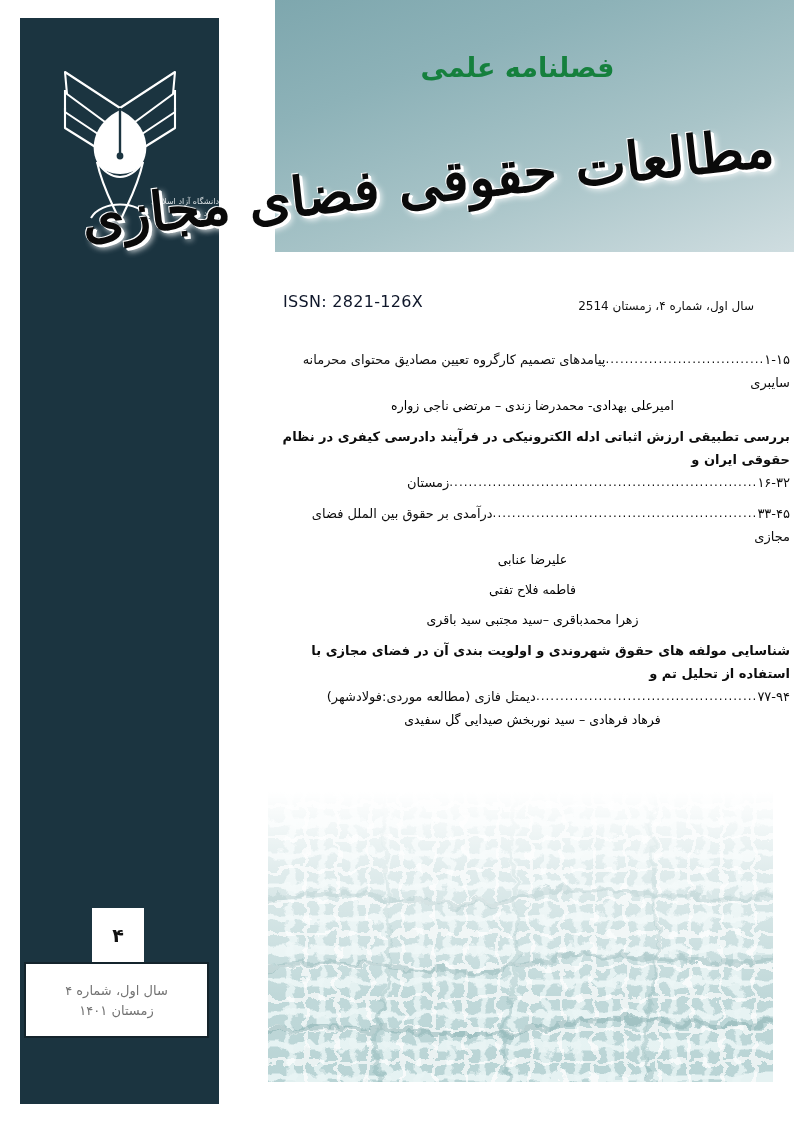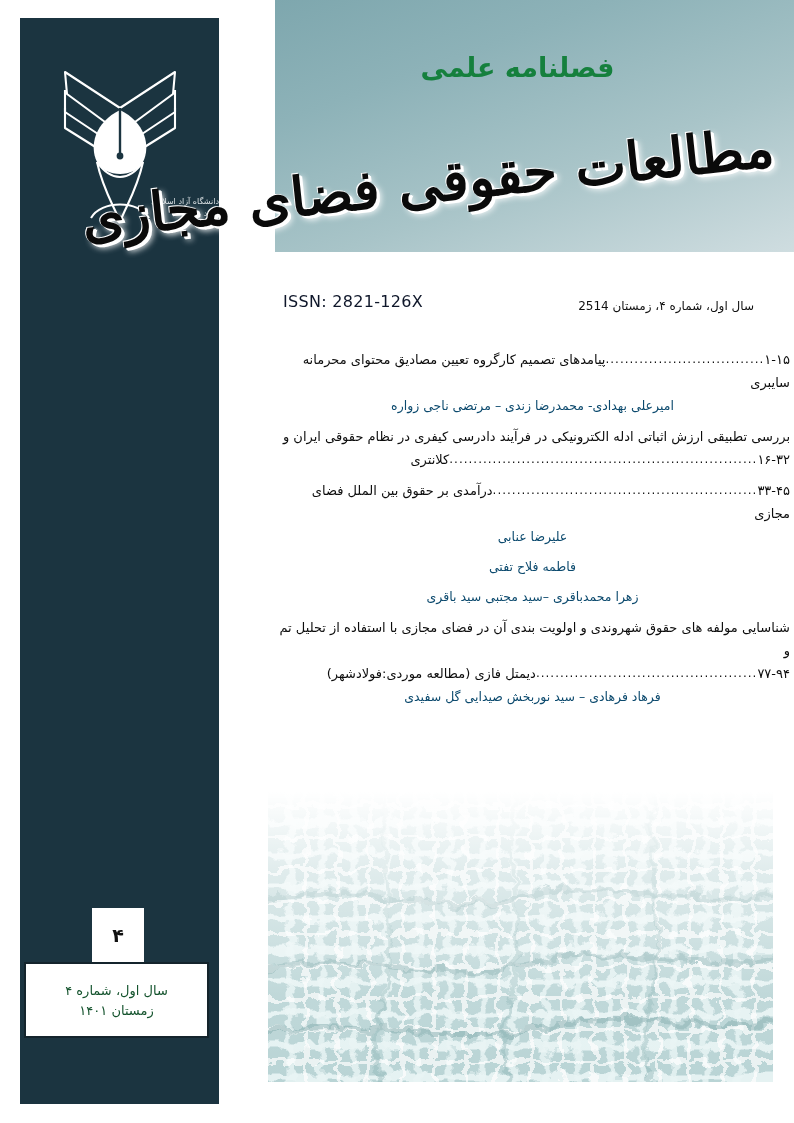--- a/index.html
+++ b/index.html
@@ -86,21 +86,21 @@
     background: #ffffff;
     border: 2px solid #14242c;
     display: flex;
     flex-direction: column;
     align-items: center;
     justify-content: center;
     gap: 7px;
   }
   .issue-box div {
     font-size: 13px;
-    color: #14532d;
+    color: #737373;
     line-height: 1;
   }
 
   
   .masthead {
     position: absolute;
     left: 275px;
     top: 0;
     width: 519px;
     height: 252px;
@@ -187,31 +187,32 @@
   }
   .pages {
     direction: ltr;
     display: inline-block;
     font-size: 13px;
     color: #0d0d0d;
   }
   .toc-authors {
     display: block;
     font-size: 12.5px;
-    color: #0c4a6e;
+    color: #000000;
     line-height: 22px;
     text-align: center;
     margin-top: 1px;
   }
   .wrap-line {
     display: block;
     text-align: right;
     font-size: 13px;
     line-height: 23px;
     color: #0d0d0d;
+    font-weight: bold;
   }
 
   
   .artwork {
     position: absolute;
     left: 268px;
     top: 792px;
     width: 505px;
     height: 290px;
     overflow: hidden;
@@ -274,21 +275,21 @@
 
   <div class="toc">
 
     <div class="toc-entry">
       <span class="toc-title-row"><span class="pages">۱-۱۵</span><span class="dots">.................................</span><span class="lead">پیامدهای تصمیم کارگروه تعیین مصادیق محتوای محرمانه سایبری</span></span>
       <span class="toc-authors">امیرعلی بهدادی- محمدرضا زندی – مرتضی ناجی زواره</span>
     </div>
 
     <div class="toc-entry">
       <span class="wrap-line">بررسی تطبیقی ارزش اثباتی ادله الکترونیکی در فرآیند دادرسی کیفری در نظام حقوقی ایران و</span>
-      <span class="toc-title-row"><span class="pages">۱۶-۳۲</span><span class="dots">................................................................</span><span class="lead">کلانتری</span></span>
+      <span class="toc-title-row"><span class="pages">۱۶-۳۲</span><span class="dots">................................................................</span><span class="lead">زمستان</span></span>
     </div>
 
     <div class="toc-entry">
       <span class="toc-title-row"><span class="pages">۳۳-۴۵</span><span class="dots">.......................................................</span><span class="lead">درآمدی بر حقوق بین الملل فضای مجازی</span></span>
       <span class="toc-authors">علیرضا عنابی</span>
     </div>
 
     <div class="toc-entry">
       <span class="toc-authors">فاطمه فلاح تفتی</span>
     </div>

